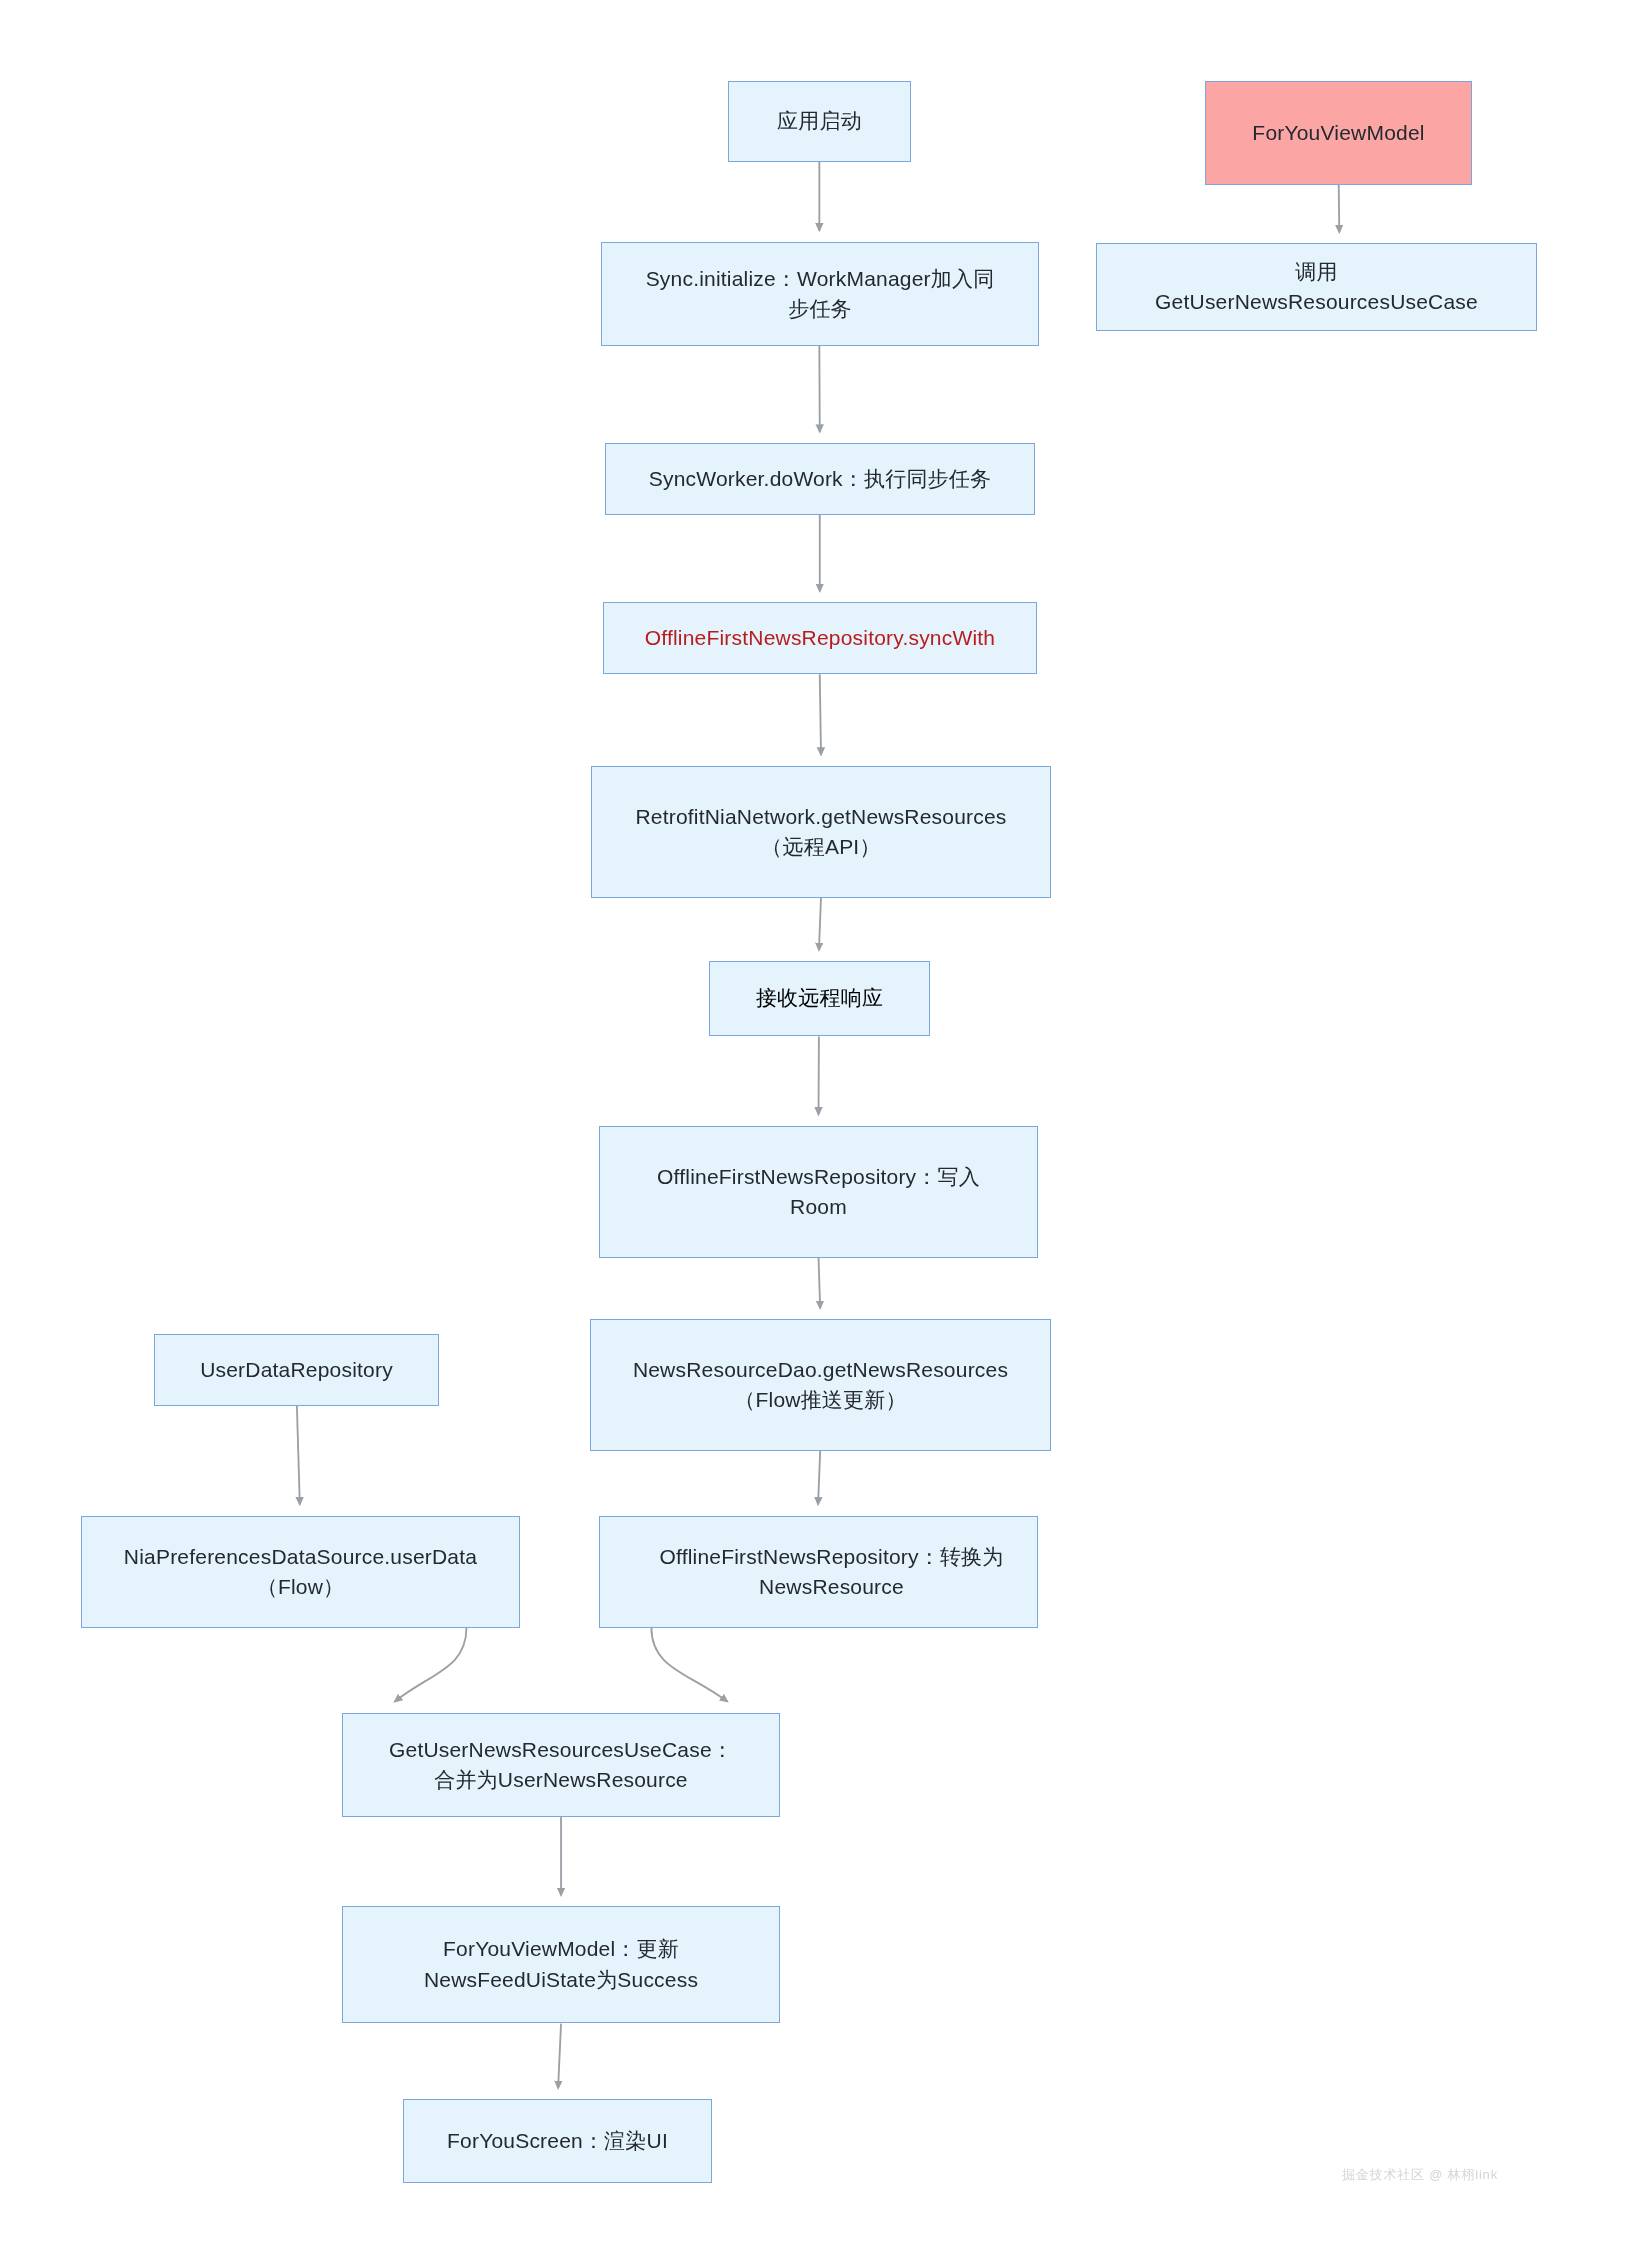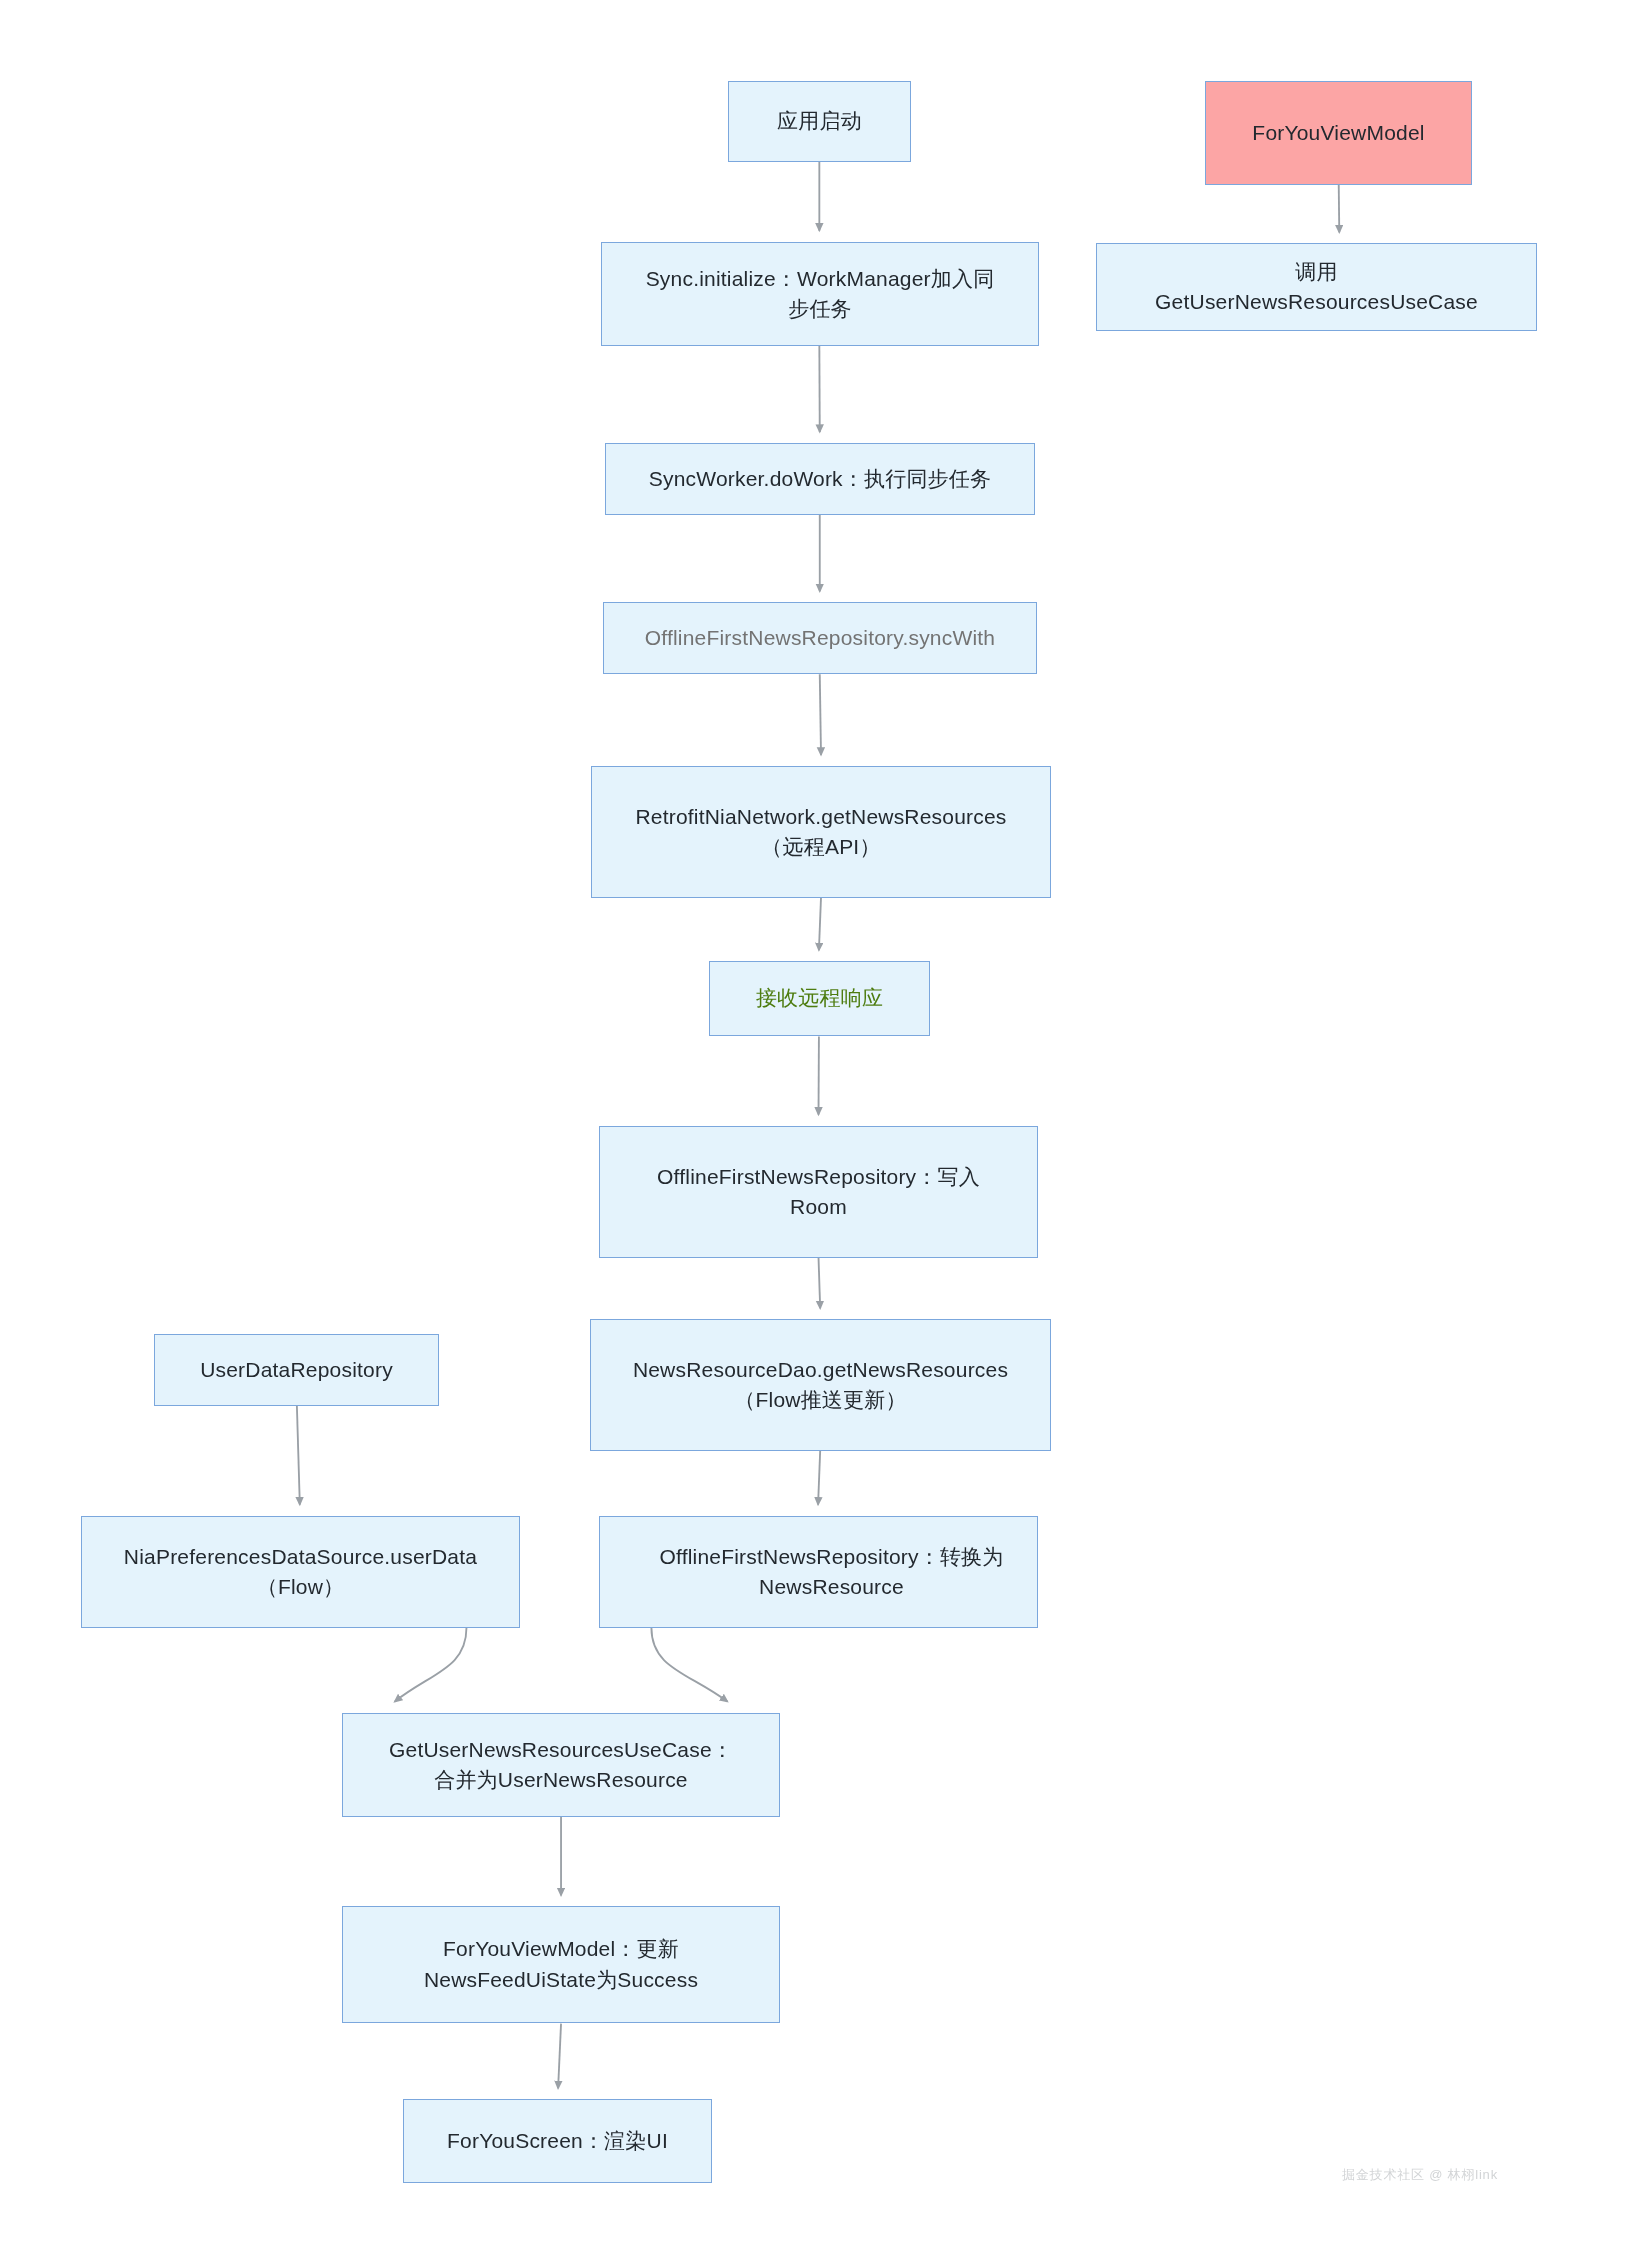--- a/index.html
+++ b/index.html
@@ -76,24 +76,24 @@
         <path d="M669,2166 L669,2260" marker-end="url(#arrowhead)" stroke="#9aa0a6"></path>
         <path d="M669,2413 L665.5,2490" marker-end="url(#arrowhead)" stroke="#9aa0a6"></path>
       </g>
   </svg>
 
   <div id="nodes-group">
       <div class="node" style="left: 728px; top: 81px; width: 183px; height: 81px; background: rgb(228, 243, 252); border-color: rgb(123, 167, 221); color: rgb(35, 41, 47);">应用启动</div>
       <div class="node" style="left: 601px; top: 242px; width: 438px; height: 104px; background: rgb(228, 243, 252); border-color: rgb(123, 167, 221); color: rgb(35, 41, 47);">Sync.initialize：WorkManager加入同
 步任务</div>
       <div class="node" style="left: 605px; top: 443px; width: 430px; height: 72px; background: rgb(228, 243, 252); border-color: rgb(123, 167, 221); color: rgb(35, 41, 47);">SyncWorker.doWork：执行同步任务</div>
-      <div class="node" style="left: 603px; top: 602px; width: 434px; height: 72px; background: rgb(228, 243, 252); border-color: rgb(123, 167, 221); color: #737373;">OfflineFirstNewsRepository.syncWith</div>
+      <div class="node" style="left: 603px; top: 602px; width: 434px; height: 72px; background: rgb(228, 243, 252); border-color: rgb(123, 167, 221); color: #b91c1c;">OfflineFirstNewsRepository.syncWith</div>
       <div class="node" style="left: 591px; top: 766px; width: 460px; height: 132px; background: rgb(228, 243, 252); border-color: rgb(123, 167, 221); color: rgb(35, 41, 47);">RetrofitNiaNetwork.getNewsResources
 （远程API）</div>
-      <div class="node" style="left: 709px; top: 961px; width: 221px; height: 75px; background: rgb(228, 243, 252); border-color: rgb(123, 167, 221); color: #4d7c0f;">接收远程响应</div>
+      <div class="node" style="left: 709px; top: 961px; width: 221px; height: 75px; background: rgb(228, 243, 252); border-color: rgb(123, 167, 221); color: #000000;">接收远程响应</div>
       <div class="node" style="left: 599px; top: 1126px; width: 439px; height: 132px; background: rgb(228, 243, 252); border-color: rgb(123, 167, 221); color: rgb(35, 41, 47);">OfflineFirstNewsRepository：写入
 Room</div>
       <div class="node" style="left: 590px; top: 1319px; width: 461px; height: 132px; background: rgb(228, 243, 252); border-color: rgb(123, 167, 221); color: rgb(35, 41, 47);">NewsResourceDao.getNewsResources
 （Flow推送更新）</div>
       <div class="node" style="left: 1205px; top: 81px; width: 267px; height: 104px; background: #fca5a5; border-color: rgb(123, 167, 221); color: rgb(35, 41, 47);">ForYouViewModel</div>
       <div class="node" style="left: 1096px; top: 243px; width: 441px; height: 88px; background: rgb(228, 243, 252); border-color: rgb(123, 167, 221); color: rgb(35, 41, 47);">调用
 GetUserNewsResourcesUseCase</div>
       <div class="node" style="left: 154px; top: 1334px; width: 285px; height: 72px; background: rgb(228, 243, 252); border-color: rgb(123, 167, 221); color: rgb(35, 41, 47);">UserDataRepository</div>
       <div class="node" style="left: 81px; top: 1516px; width: 439px; height: 112px; background: rgb(228, 243, 252); border-color: rgb(123, 167, 221); color: rgb(35, 41, 47);">NiaPreferencesDataSource.userData
 （Flow）</div>

